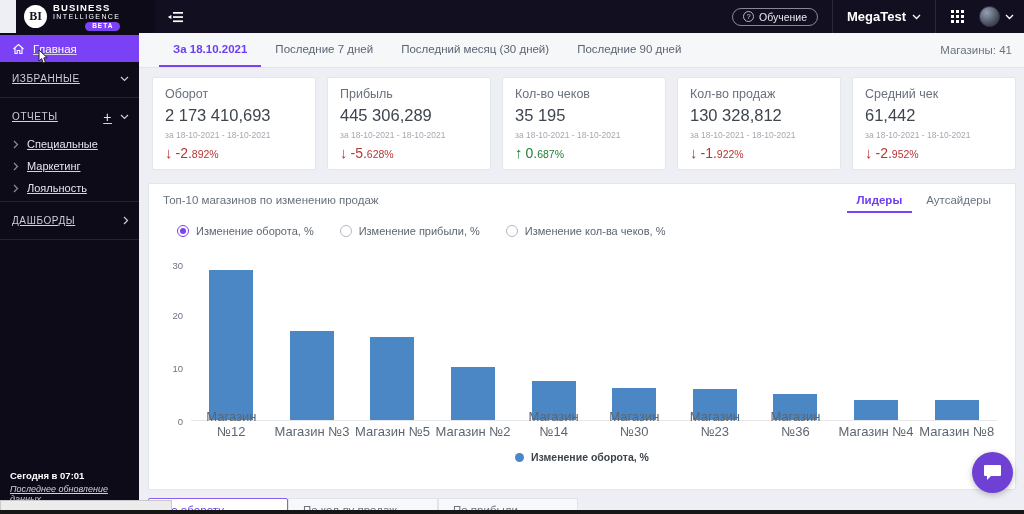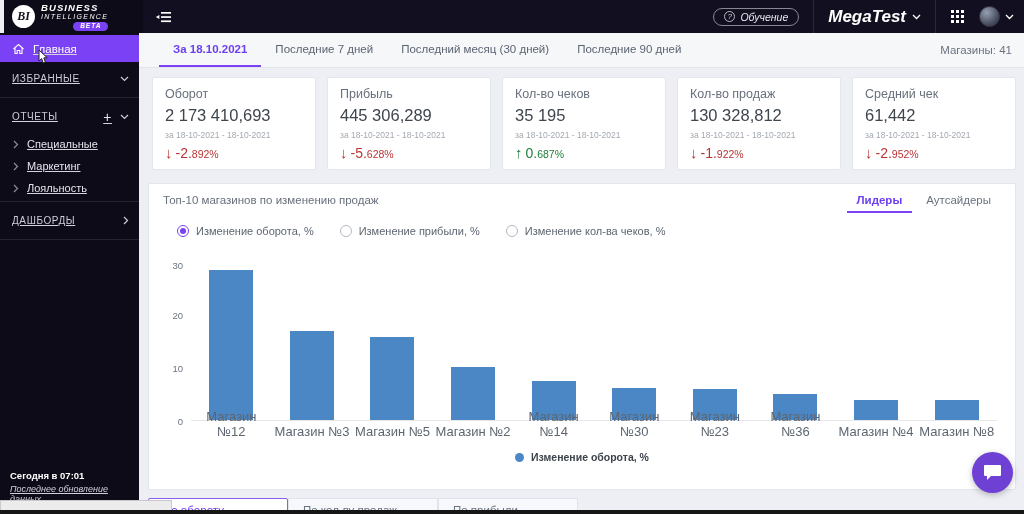--- a/index.html
+++ b/index.html
@@ -1,33 +1,33 @@
 <!DOCTYPE html>
 <html><head>
 <meta charset="utf-8">
 <style>
   * { margin:0; padding:0; box-sizing:border-box; }
   html,body { width:1024px; height:514px; overflow:hidden; }
   body { font-family:"Liberation Sans", sans-serif; background:#edeff4; position:relative; }
   .stage { position:absolute; inset:0; }
 
   
-  header { position:absolute; top:0; left:4px; right:0; height:33px; background:#121020; display:flex; align-items:center; z-index:30;font-style:italic; }
+  header { position:absolute; top:0; left:16px; right:0; height:33px; background:#121020; display:flex; align-items:center; z-index:30; }
   .logo { width:139px; height:33px; display:flex; align-items:center; gap:6px; padding-left:8px; flex:0 0 auto; background:#0e0b18; }
   .logo-circle { width:23px; height:23px; border-radius:50%; background:#fff; display:flex; align-items:center; justify-content:center; font-family:"Liberation Serif", serif; font-weight:700; font-size:12px; color:#15121f; }
   .logo-text { line-height:1; }
   .logo-text .l1 { color:#fff; font-size:9.5px; font-weight:700; letter-spacing:1.1px; }
   .logo-text .l2 { color:#fff; font-size:7px; letter-spacing:1.4px; margin-top:1px; }
   .beta-badge { display:inline-block; background:#7b42f5; color:#fff; font-size:6.5px; font-weight:700; letter-spacing:1px; border-radius:6px; padding:1px 7px; margin-top:2px; float:right; }
   .menu-toggle { margin-left:12px; cursor:pointer; display:flex; align-items:center; }
   .header-right { margin-left:auto; display:flex; align-items:center; height:100%; }
   .pill { display:flex; align-items:center; gap:5px; border:1px solid #8a8794; border-radius:10px; color:#e9e7ef; font-size:10.5px; padding:2px 10px; cursor:pointer; }
   .qicon { width:11px; height:11px; border:1px solid #b9b6c2; border-radius:50%; font-size:7.5px; display:flex; align-items:center; justify-content:center; color:#d6d3de; }
   .vdiv { width:1px; height:33px; background:#2c2838; margin:0 14px; }
-  .account { display:flex; align-items:center; gap:6px; color:#fff; font-size:17px; font-weight:700; cursor:pointer; }
+  .account { display:flex; align-items:center; gap:6px; color:#fff; font-size:13px; font-weight:700; cursor:pointer; }
   .chev-svg { display:inline-block; }
   .grid-icon { margin:0 14px 0 0; cursor:pointer; display:flex; }
   .avatar-wrap { display:flex; align-items:center; gap:5px; margin-right:10px; cursor:pointer; }
   .avatar { width:21px; height:21px; border-radius:50%; background:radial-gradient(circle at 35% 30%, #97a0b2, #4a5263 60%, #262c38); border:1px solid #3a3648; }
 
   
   aside { position:absolute; top:33px; left:0; bottom:4px; width:139px; background:#0e0b18; z-index:20; color:#d6d3de;text-decoration:underline; }
   .side-active { height:27px; margin-top:2px; background:#7b42f5; color:#fff; display:flex; align-items:center; gap:8px; padding-left:12px; font-size:11.5px; cursor:pointer; }
   .side-row { display:flex; align-items:center; padding:11px 10px 11px 12px; font-size:10px; letter-spacing:.6px; color:#cfccd8; cursor:pointer; }
   .side-row .lbl { flex:1; }

